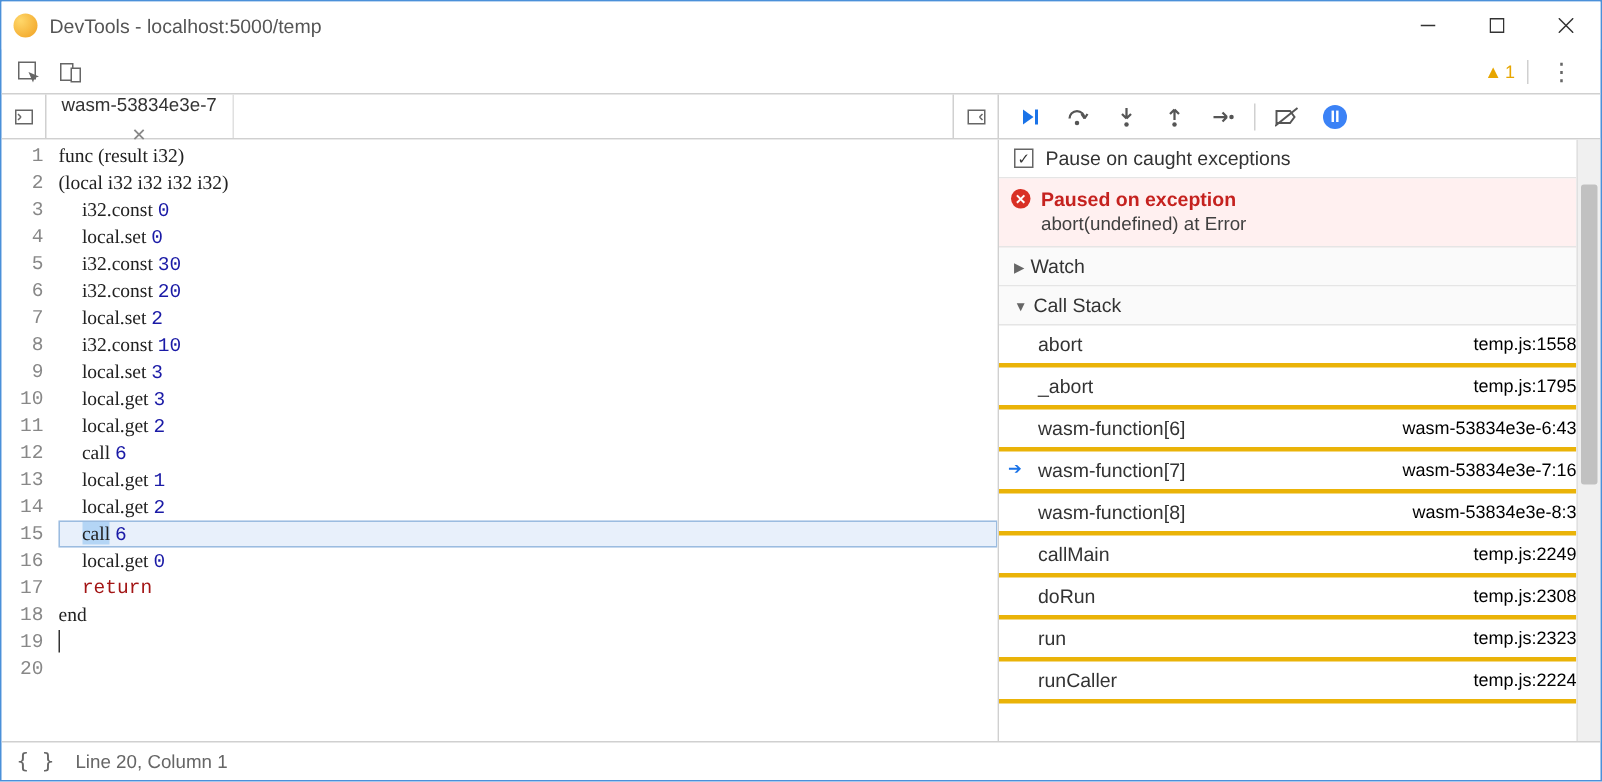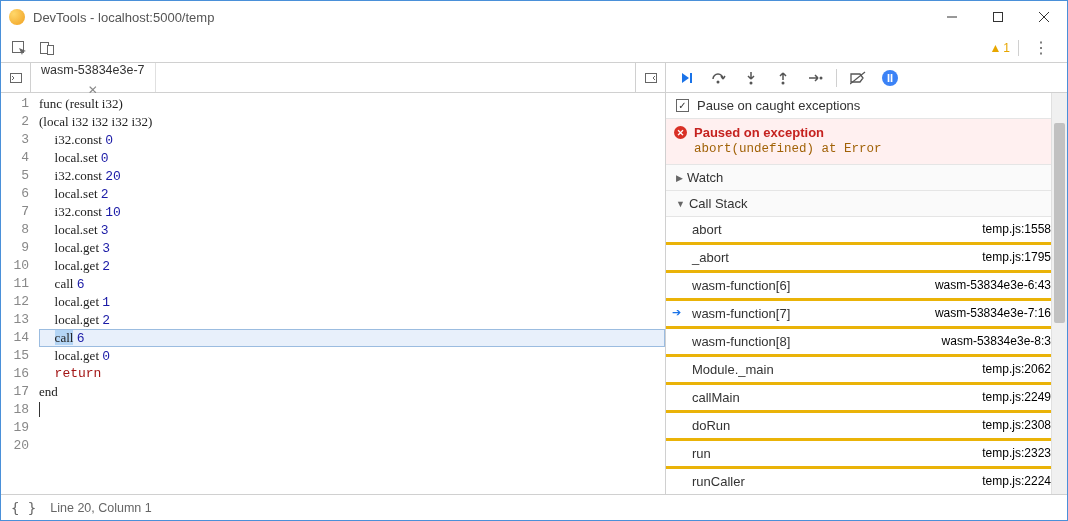--- a/index.html
+++ b/index.html
@@ -207,21 +207,21 @@
     position:relative;
   }
   .paused-box .err-icon {
     position:absolute; left:8px; top:7px;
     width:13px; height:13px; border-radius:50%;
     background:#d93025; color:#fff;
     display:flex; align-items:center; justify-content:center;
     font-size:9px; font-weight:bold;
   }
   .paused-box .heading { font-weight:600; color:#c5221f; font-size:13px; }
-  .paused-box .detail { font-family:Liberation Mono, monospace; color:#a16207; font-size:12.5px; margin-top:2px;}
+  .paused-box .detail { font-family:Liberation Sans, sans-serif; color:#404040; font-size:12.5px; margin-top:2px;}
   .sect-head {
     padding: 5px 10px;
     display:flex; align-items:center; gap:4px;
     color:#333;
     border-bottom:1px solid #e5e5e5;
     background:#fafafa;
   }
   .sect-head .tri { font-size:9px; color:#666; }
   .stack-row {
     display:flex; align-items:flex-start;
@@ -383,20 +383,21 @@
           <div>17</div>
           <div>18</div>
           <div>19</div>
           <div>20</div>
         </div>
       <div class="lines" id="lines">
           <div class="ln"><span class="kw">func&nbsp;(result&nbsp;</span><span class="kw">i32</span><span class="kw">)</span></div>
           <div class="ln"><span class="kw">(local&nbsp;</span><span class="kw">i32&nbsp;i32&nbsp;i32&nbsp;i32</span><span class="kw">)</span></div>
           <div class="ln">&nbsp;&nbsp;<span class="kw">i32.const&nbsp;</span><span class="num">0</span></div>
           <div class="ln">&nbsp;&nbsp;<span class="kw">local.set&nbsp;</span><span class="num">0</span></div>
+          <div class="ln">&nbsp;&nbsp;<span class="kw">i32.const&nbsp;</span><span class="num">30</span></div>
           <div class="ln">&nbsp;&nbsp;<span class="kw">i32.const&nbsp;</span><span class="num">20</span></div>
           <div class="ln">&nbsp;&nbsp;<span class="kw">local.set&nbsp;</span><span class="num">2</span></div>
           <div class="ln">&nbsp;&nbsp;<span class="kw">i32.const&nbsp;</span><span class="num">10</span></div>
           <div class="ln">&nbsp;&nbsp;<span class="kw">local.set&nbsp;</span><span class="num">3</span></div>
           <div class="ln">&nbsp;&nbsp;<span class="kw">local.get&nbsp;</span><span class="num">3</span></div>
           <div class="ln">&nbsp;&nbsp;<span class="kw">local.get&nbsp;</span><span class="num">2</span></div>
           <div class="ln">&nbsp;&nbsp;<span class="kw">call&nbsp;</span><span class="num">6</span></div>
           <div class="ln">&nbsp;&nbsp;<span class="kw">local.get&nbsp;</span><span class="num">1</span></div>
           <div class="ln">&nbsp;&nbsp;<span class="kw">local.get&nbsp;</span><span class="num">2</span></div>
           <div class="ln hl">&nbsp;&nbsp;<span class="kw sel">call</span><span class="kw">&nbsp;</span><span class="num">6</span></div>
@@ -443,24 +444,20 @@
           </div>
           <div class="stack-row active">
             <span class="fn">wasm-function[7]</span>
             <span class="loc">wasm-53834e3e-7:16</span>
           </div>
           <div class="stack-row">
             <span class="fn">wasm-function[8]</span>
             <span class="loc">wasm-53834e3e-8:3</span>
           </div>
           <div class="stack-row">
-            <span class="fn">Module._main</span>
-            <span class="loc">temp.js:2062</span>
-          </div>
-          <div class="stack-row">
             <span class="fn">callMain</span>
             <span class="loc">temp.js:2249</span>
           </div>
           <div class="stack-row">
             <span class="fn">doRun</span>
             <span class="loc">temp.js:2308</span>
           </div>
           <div class="stack-row">
             <span class="fn">run</span>
             <span class="loc">temp.js:2323</span>

